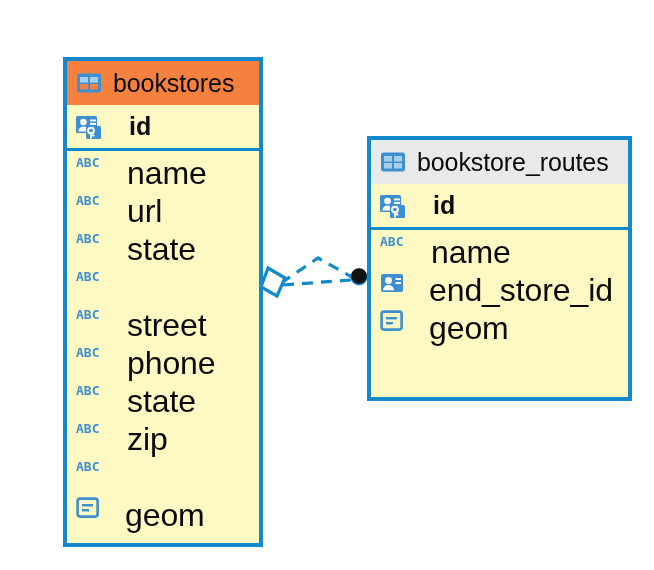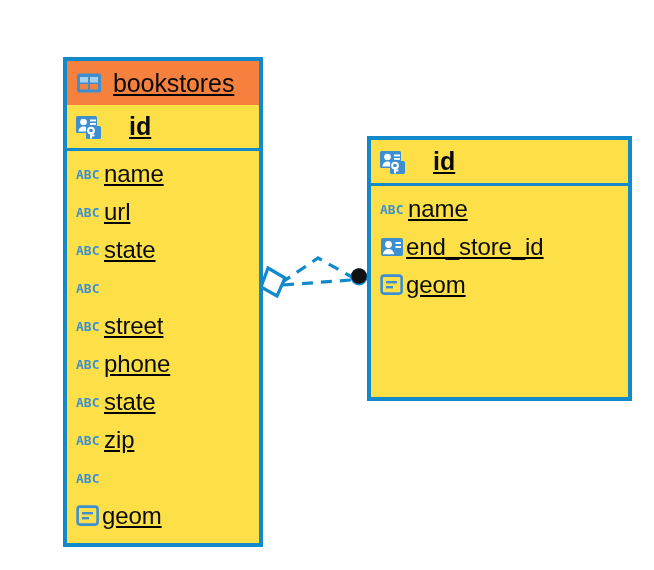--- a/index.html
+++ b/index.html
@@ -17,22 +17,21 @@
   #canvas {
     position: absolute;
     left: 0; top: 0;
     width: 654px;
     height: 570px;
   }
   .er-table {
     position: absolute;
     box-sizing: border-box;
     border: 4px solid #1289CB;
-    background: #fde047;
-    text-decoration: underline;
+    background: #fef9c3;
   }
   .tbl-header {
     display: flex;
     align-items: center;
     box-sizing: border-box;
     height: 44px;
     padding: 0 6px 0 9px;
   }
   .tbl-header.accent-orange { background: #F6813E; }
   .tbl-header.accent-grey   { background: #E9E9E9; }
@@ -54,29 +53,29 @@
   .pk-label {
     font-size: 25px;
     font-weight: bold;
     color: #0a0a0a;
     margin-left: 26px;
     white-space: nowrap;
   }
   .field-rows { padding-top: 4px; padding-bottom: 4px; }
   .field-row {
     display: flex;
-    align-items: center;
+    align-items: flex-start;
     box-sizing: border-box;
     height: 38px;
     padding: 0 6px 0 9px;
   }
   .field-label {
-    font-size: 24px;
+    font-size: 32px;
     color: #0a0a0a;
-    margin-left: 2px;
+    margin-left: 25px;
     white-space: nowrap;
     letter-spacing: -0.1px;
   }
   .ic { flex: 0 0 auto; display: block; line-height: 0; }
   .connector { position: absolute; left: 0; top: 0; pointer-events: none; }
 </style>
 </head>
 <body>
 
 <div id="canvas">
@@ -221,20 +220,32 @@
           </svg>
         </span>
         <span class="field-label">geom</span>
       </div>
 
     </div>
   </div>
 
   <div class="er-table" id="table-1" style="left:367px; top:136px; width:265px; height:265px;">
 
+    <div class="tbl-header accent-grey">
+      <span class="ic">
+        <svg width="26" height="22" viewBox="0 0 26 22">
+          <rect x="1" y="1.5" width="24" height="19" rx="2.5" fill="#3D8FD1"></rect>
+          <rect x="4" y="5" width="8" height="5.5" fill="#A8CFEA"></rect>
+          <rect x="14" y="5" width="8" height="5.5" fill="#A8CFEA"></rect>
+          <rect x="4" y="12" width="8" height="5.5" fill="#A8CFEA"></rect>
+          <rect x="14" y="12" width="8" height="5.5" fill="#A8CFEA"></rect>
+        </svg>
+      </span>
+      <span class="tbl-title">bookstore_routes</span>
+    </div>
 
     <div class="pk-row">
       <span class="ic">
         <svg width="28" height="28" viewBox="0 0 28 28">
           <rect x="1" y="3" width="21" height="17" rx="1.5" fill="#3D8FD1"></rect>
           <circle cx="8.5" cy="9" r="3.3" fill="#ffffff"></circle>
           <path d="M3.2 18.5c0.6-3.4 2.7-5 5.3-5s4.7 1.6 5.3 5z" fill="#ffffff"></path>
           <rect x="15" y="6.5" width="6" height="1.9" fill="#ffffff"></rect>
           <rect x="15" y="10" width="6" height="1.9" fill="#ffffff"></rect>
           <rect x="11" y="13" width="15" height="13" rx="1.5" fill="#3D8FD1"></rect>

